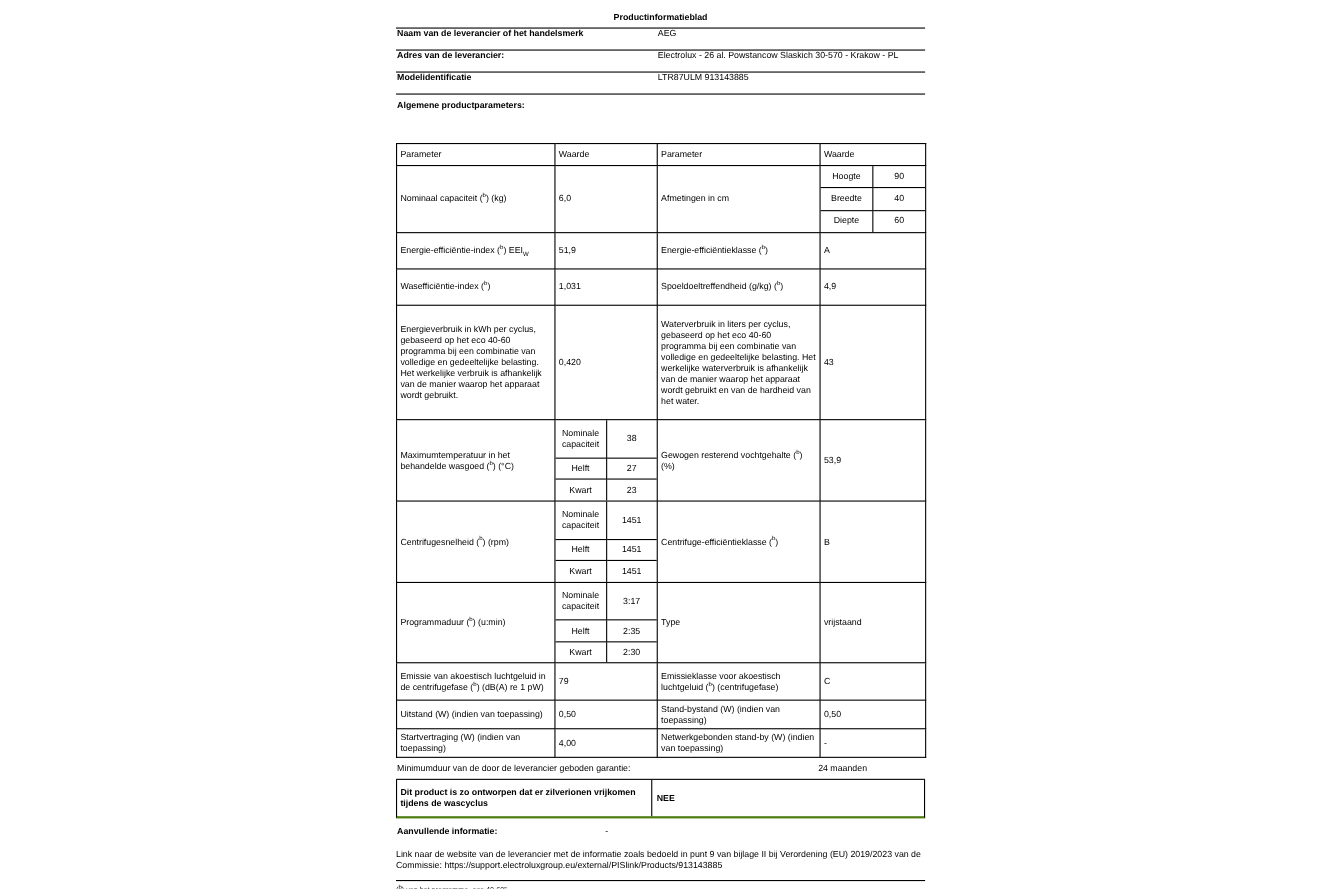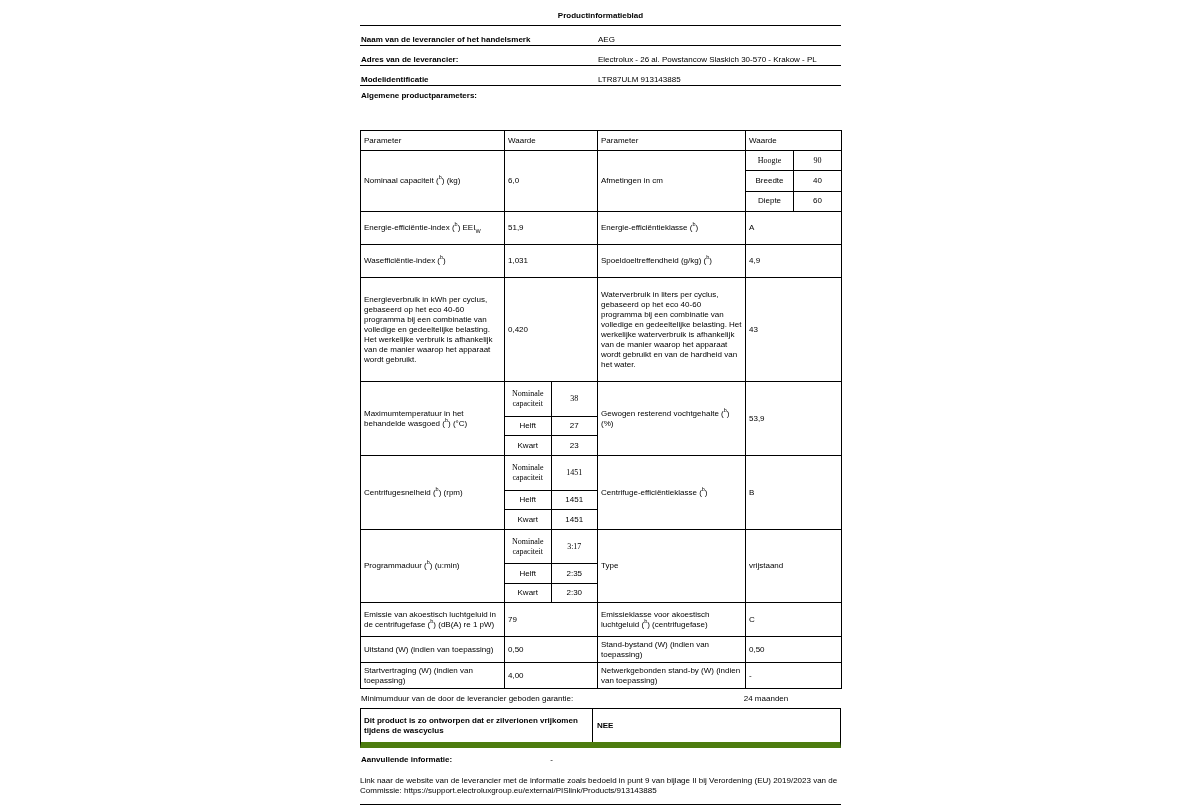--- a/index.html
+++ b/index.html
@@ -1,45 +1,45 @@
 <!DOCTYPE html>
 <html><head>
 <meta charset="utf-8">
 <style>
   html,body{margin:0;padding:0;background:#ffffff;}
   body{width:1200px;height:808px;position:relative;font-family:"Liberation Sans",sans-serif;color:#000;}
   .sheet{position:absolute;left:360px;top:8px;width:481px;font-size:8px;line-height:1.25;}
   .title-row{text-align:center;font-weight:bold;padding:3px 0 4px;border-bottom:1px solid #000;}
-  .top-row{display:flex;align-items:flex-end;height:19px;border-bottom:1px solid #000;}
+  .top-row{display:flex;align-items:flex-start;height:19px;border-bottom:1px solid #000;}
   .top-row .lbl{width:237px;font-weight:bold;padding-left:1px;}
   .top-row .val{flex:1;}
   .section-row{display:flex;align-items:center;height:19px;font-weight:bold;padding-left:1px;}
   table.params{border-collapse:collapse;table-layout:fixed;width:481px;margin-top:25px;}
   table.params td{border:1px solid #000;vertical-align:middle;padding:2px 3px;}
   table.params td.lbl{text-align:left;}
   table.params td.ctr{text-align:left;}
   table.params td.nest{padding:0;}
   tr.rHead{height:20px;}
   tr.rA{height:60px;} tr.rB{height:33px;} tr.rC{height:33px;} tr.rD{height:104px;}
   tr.rE{height:73px;} tr.rF{height:73px;} tr.rG{height:72px;}
   tr.rH{height:34px;} tr.rI{height:26px;} tr.rJ{height:26px;}
   table.sub{width:100%;height:100%;border-collapse:collapse;}
   table.sub td{border:1px solid #000;text-align:center;vertical-align:middle;padding:1px 2px;}
   table.sub td.sl{width:50%;}
-  table.sub tr:first-child td{border-top:none;font-family:Liberation Serif, serif;}
+  table.sub tr:first-child td{border-top:none;}
   table.sub tr:last-child td{border-bottom:none;}
   table.sub td:first-child{border-left:none;}
   table.sub td:last-child{border-right:none;}
   tr.rA table.sub{height:60px;} tr.rE table.sub,tr.rF table.sub{height:73px;} tr.rG table.sub{height:72px;}
   sup{font-size:5.5px;vertical-align:super;line-height:0;}
   sub{font-size:5.5px;vertical-align:sub;line-height:0;}
   .garantie-row{display:flex;align-items:center;height:19px;border-bottom:1px solid #000;}
   .garantie-row .lbl{flex:1;font-weight:normal;padding-left:1px;}
   .garantie-row .val{width:150px;text-align:center;}
-  .nee-row{display:flex;border-left:1px solid #000;border-right:1px solid #000;border-bottom:6px solid #4d7c0f;height:33px;}
+  .nee-row{display:flex;border-left:1px solid #000;border-right:1px solid #000;border-bottom:2px solid #4d7c0f;height:33px;}
   .nee-row .lbl{width:232px;border-right:1px solid #000;font-weight:bold;display:flex;align-items:center;padding:2px 3px;box-sizing:border-box;}
   .nee-row .val{flex:1;display:flex;align-items:center;font-weight:bold;padding-left:4px;}
   .aanv-row{display:flex;align-items:center;height:23px;}
   .aanv-row .lbl{width:144px;font-weight:bold;padding-left:1px;}
   .aanv-row .val{width:93px;text-align:center;}
   .link-para{padding:5px 0 8px;border-bottom:1px solid #000;}
   .footnote{font-size:6.5px;padding:5px 0 8px;border-bottom:1px solid #000;}
 </style>
 </head>
 <body>

